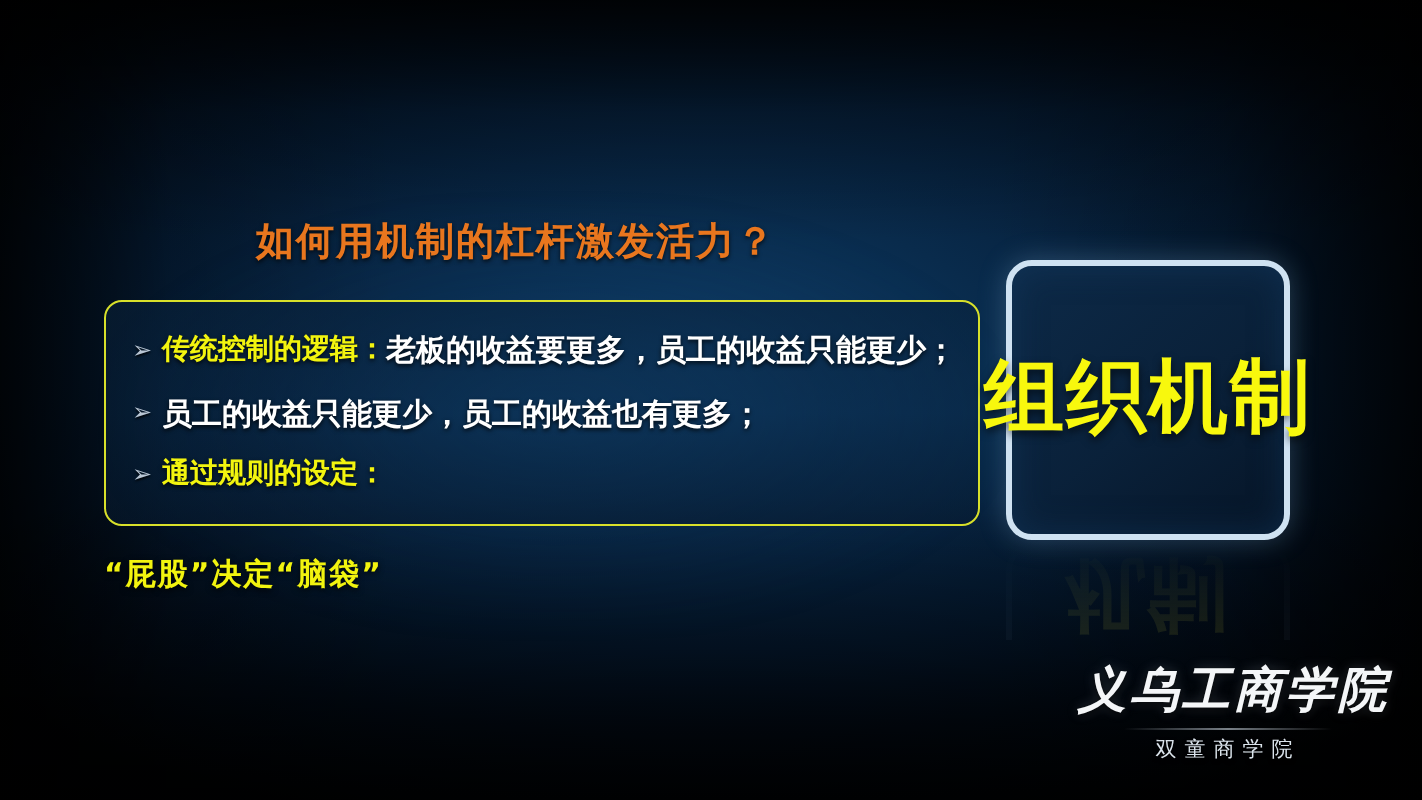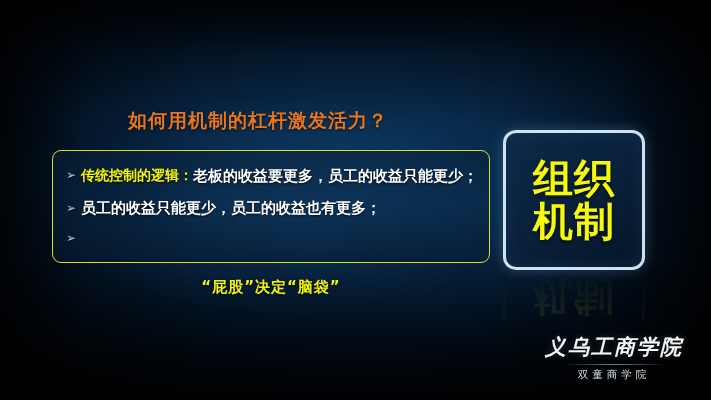--- a/index.html
+++ b/index.html
@@ -132,21 +132,21 @@
     font-weight: bold;
     text-shadow: 0 1px 2px rgba(0,0,0,0.8);
   }
 
   
   .caption {
     position: absolute;
     left: 52px;
     width: 438px;
     top: 278px;
-    text-align: center;
+    text-align: left;
     color: #f2f40f;
     font-size: 15px;
     font-weight: bold;
     letter-spacing: 1px;
     text-shadow: 0 1px 3px rgba(0,0,0,0.85);
     white-space: nowrap;
   }
 
   
   .keyword-box {
@@ -156,21 +156,21 @@
     width: 142px;
     height: 140px;
     border: 3px solid #cfe2f2;
     border-radius: 13px;
     background: linear-gradient(145deg,
         rgba(13,42,72,0.92) 0%,
         rgba(10,33,58,0.95) 55%,
         rgba(6,21,39,0.96) 100%);
     box-sizing: border-box;
     display: flex;
-    flex-direction: column;
+    flex-direction: row;
     align-items: center;
     justify-content: center;
     box-shadow: 0 0 14px rgba(140,190,230,0.28),
                 inset 0 0 16px rgba(20,60,100,0.5);
   }
   .keyword-line {
     color: #f8f80d;
     font-size: 40px;
     font-weight: bold;
     line-height: 1.08;
@@ -209,21 +209,21 @@
   .logo {
     position: absolute;
     right: 22px;
     bottom: 18px;
     text-align: center;
     width: 150px;
   }
   .logo-main {
     color: #f4f6f8;
     font-family: "DejaVu Serif", "Liberation Serif", serif;
-    font-size: 21px;
+    font-size: 24px;
     font-weight: bold;
     font-style: italic;
     letter-spacing: 2px;
     text-shadow: 0 1px 3px rgba(0,0,0,0.9), 0 0 6px rgba(200,220,240,0.25);
     white-space: nowrap;
   }
   .logo-divider {
     width: 104px;
     height: 1px;
     margin: 3px auto 3px auto;
@@ -261,20 +261,21 @@
       <span class="bullet-rest">老板的收益要更多，员工的收益只能更少；</span>
     </div>
 
     <div class="bullet-row">
       <span class="bullet-marker">➢</span>
       <span class="bullet-rest">员工的收益只能更少，员工的收益也有更多；</span>
     </div>
 
     <div class="bullet-row">
       <span class="bullet-marker">➢</span>
+      <span class="bullet-lead">通过规则的设定：</span>
     </div>
 
   </div>
 
   <div class="caption">“屁股”决定“脑袋”</div>
 
   <div class="keyword-box">
     <div class="keyword-line">组织</div>
     <div class="keyword-line">机制</div>
   </div>

